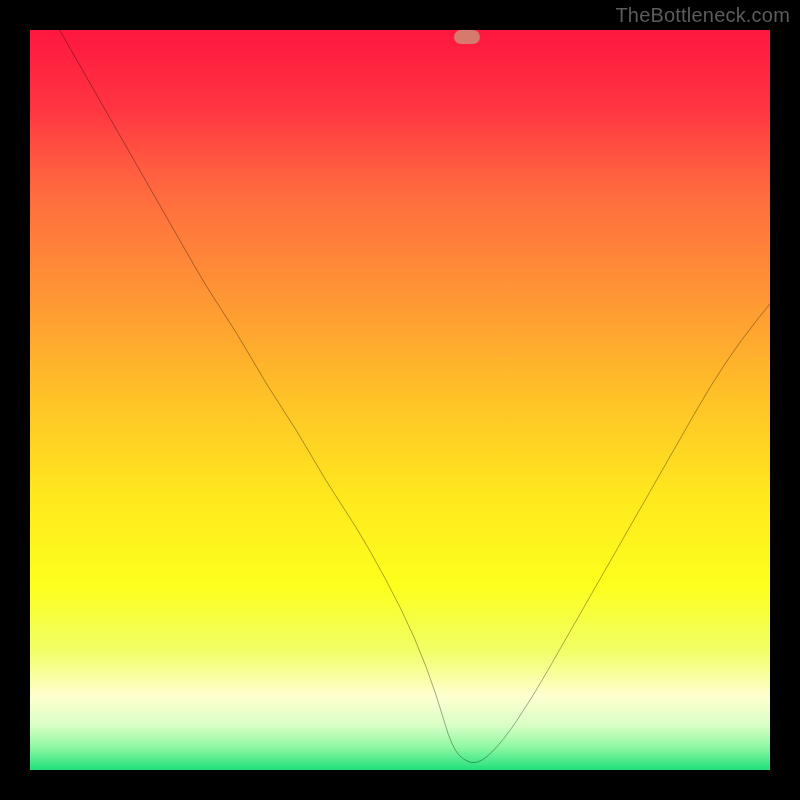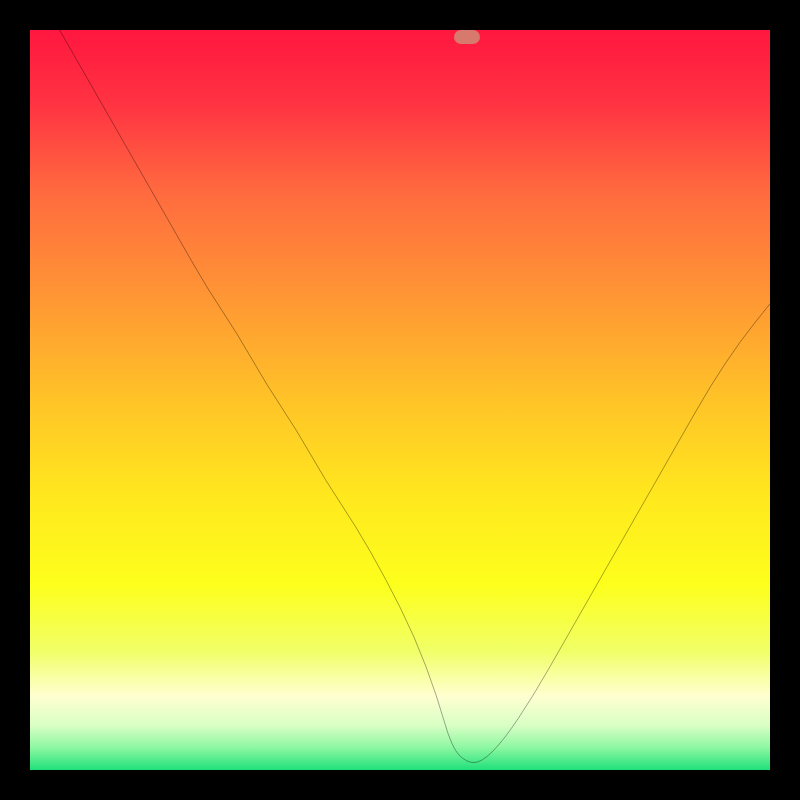--- a/index.html
+++ b/index.html
@@ -49,20 +49,21 @@
     height: 14px;
     border-radius: 7px;
     transform: translate(-50%, -50%);
     z-index: 3;
   }
 </style>
 </head>
 <body>
 <div class="frame">
 
+  <div class="watermark">TheBottleneck.com</div>
 
   <div class="plot-area">
     <svg class="gradient" viewBox="0 0 740 740" preserveAspectRatio="none" width="740" height="740">
       <defs>
         <linearGradient id="grad-main" x1="0" y1="0" x2="0" y2="1">
             <stop offset="0.00%" stop-color="#ff173f"></stop>
             <stop offset="10.00%" stop-color="#ff3342"></stop>
             <stop offset="22.00%" stop-color="#ff6b3f"></stop>
             <stop offset="35.00%" stop-color="#ff9335"></stop>
             <stop offset="50.00%" stop-color="#ffc327"></stop>

